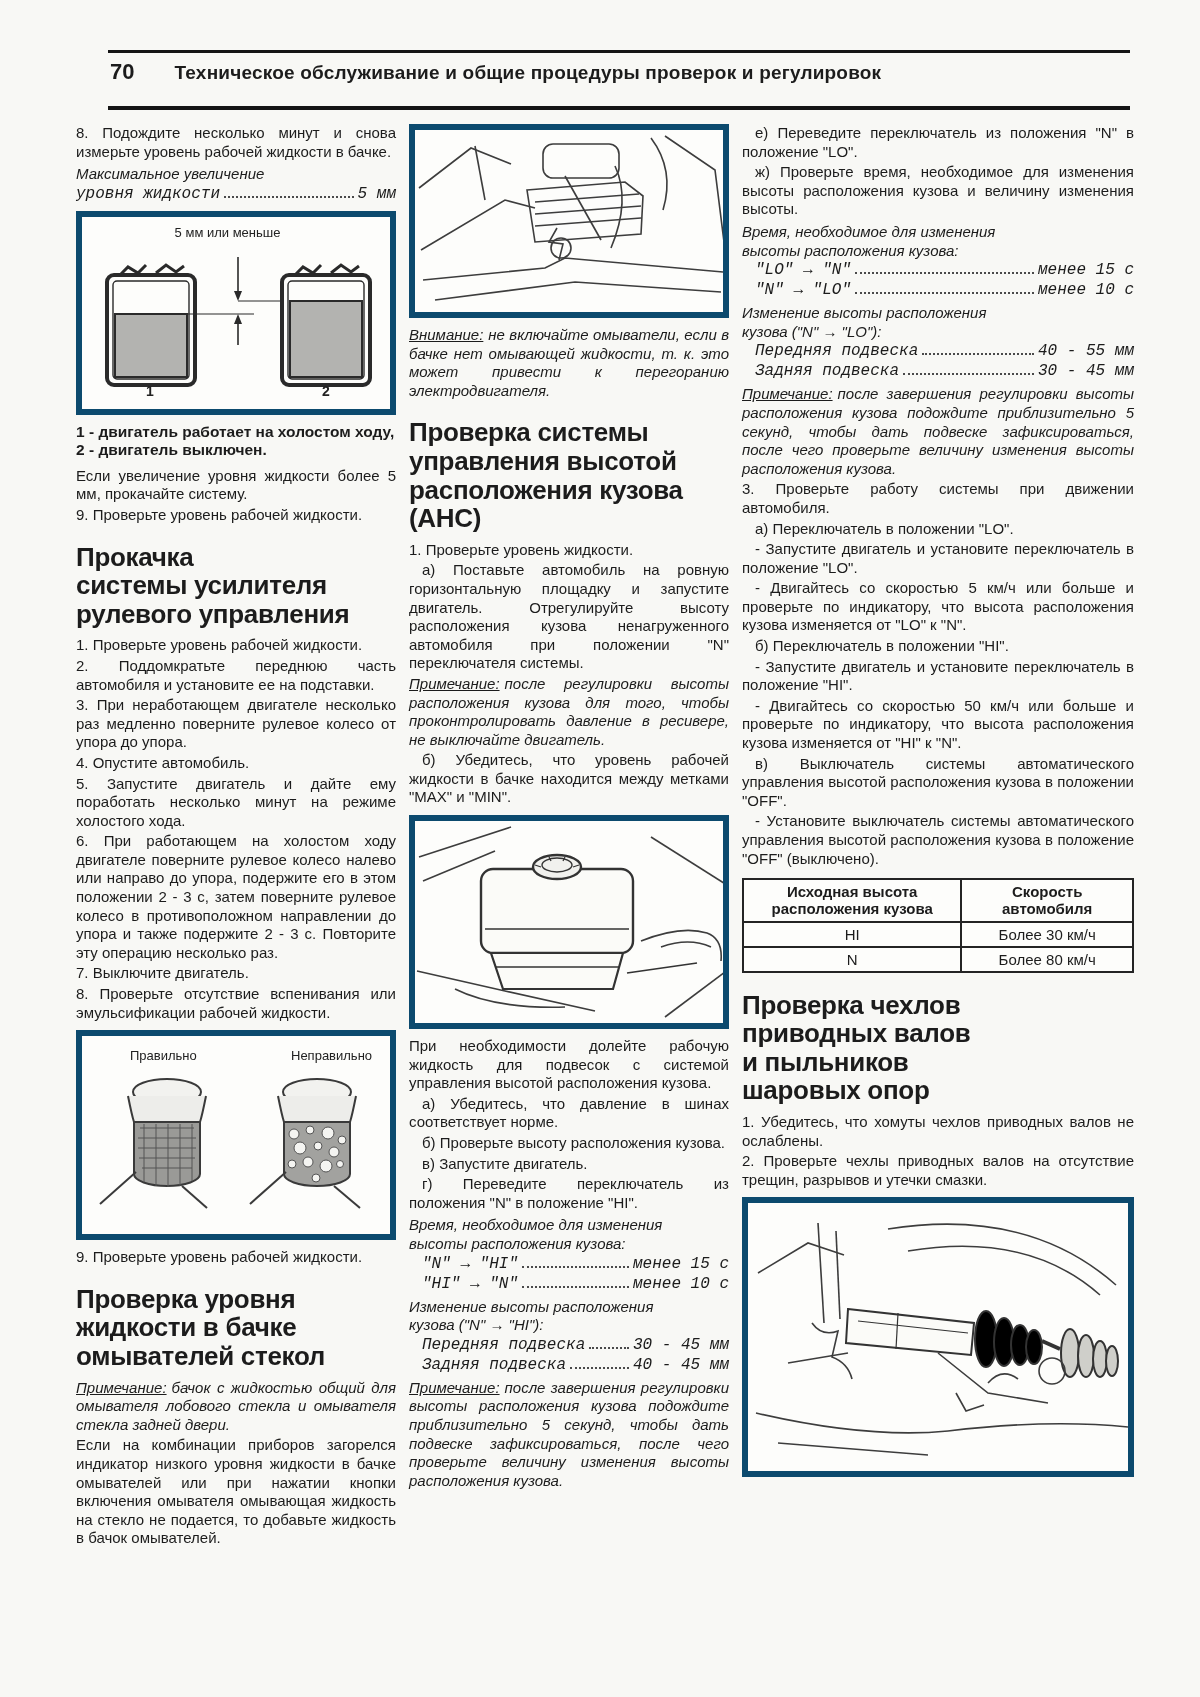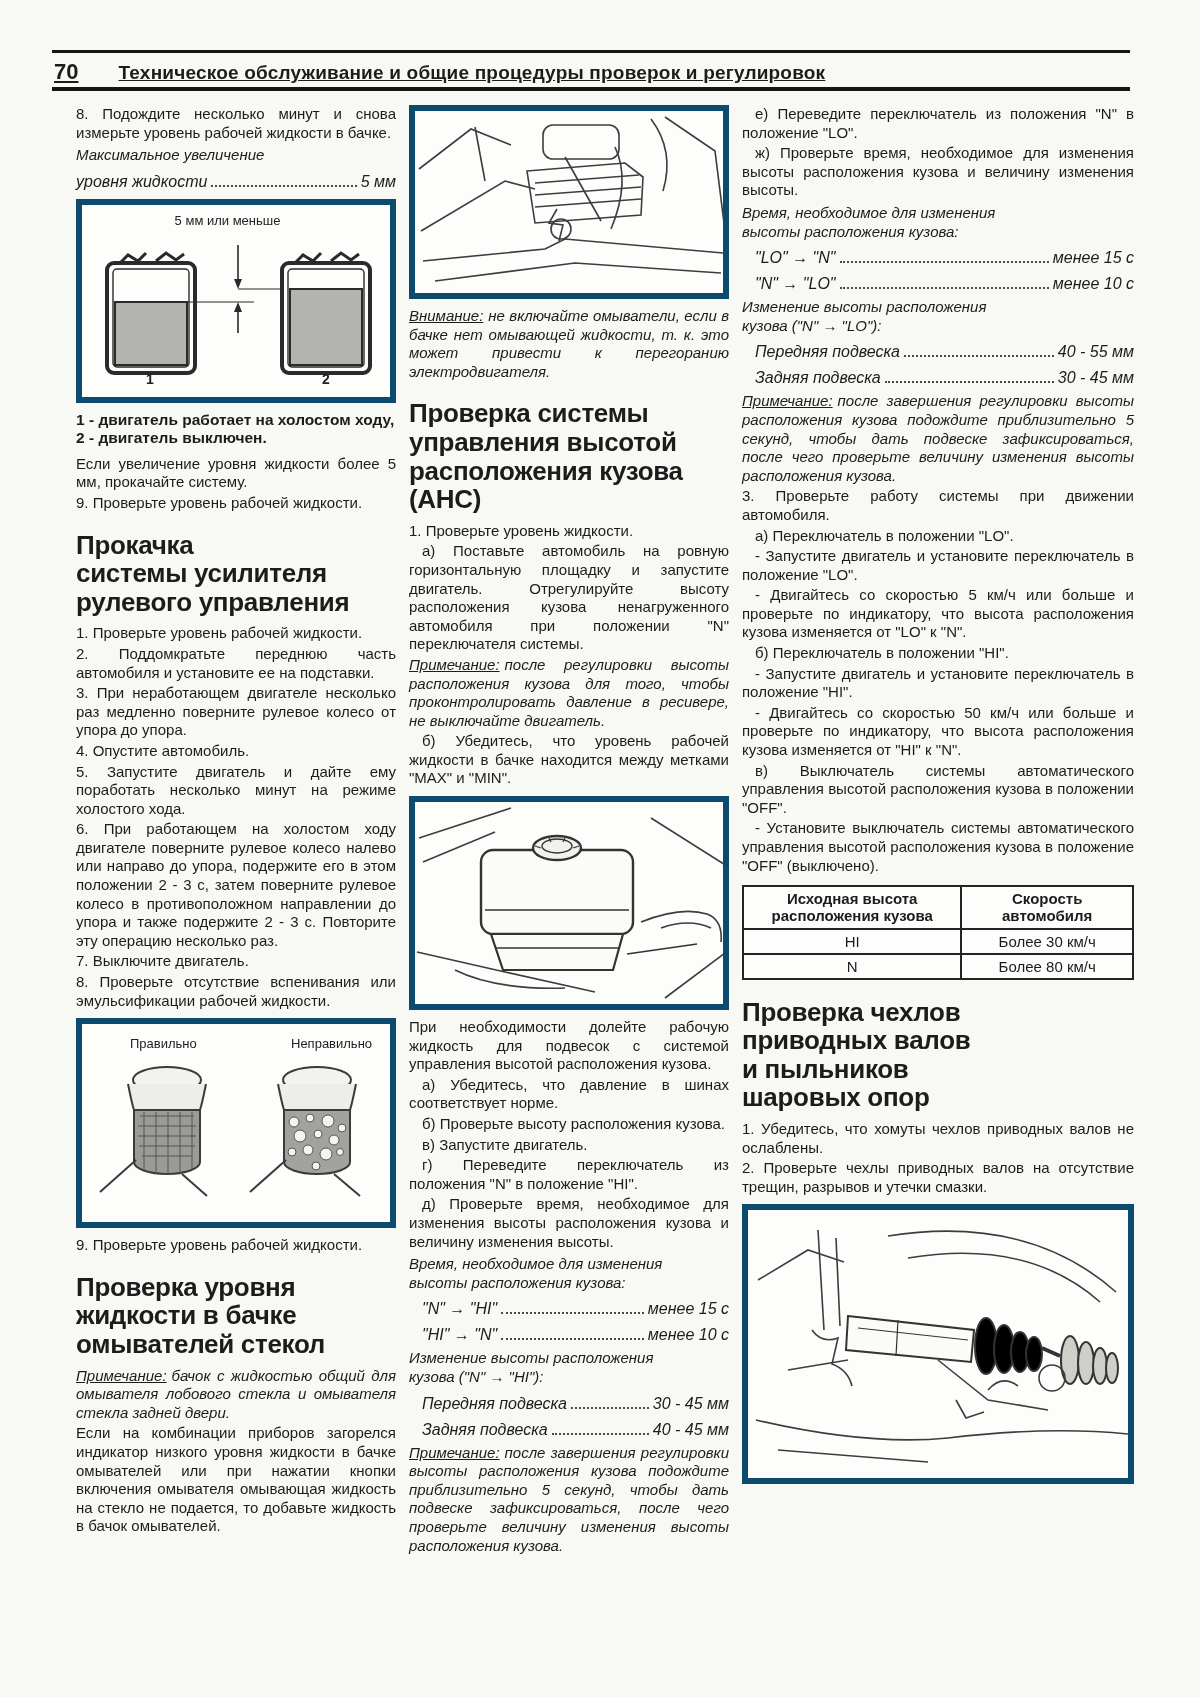--- a/index.html
+++ b/index.html
@@ -4,45 +4,45 @@
 <style>
   html,body{margin:0;padding:0;}
   body{background:#e9e9e6;}
   .page{
     width:1200px;height:1697px;position:relative;overflow:hidden;
     background:#f8f8f5;color:#1c1c1c;
     font-family:"Liberation Sans","DejaVu Sans",sans-serif;
   }
   
   .header{
-    margin:50px 70px 0 52px;
+    margin:50px 70px 0 108px;
     border-top:3px solid #151515;
     border-bottom:4px solid #151515;
-    padding:6px 2px 2px 2px;
-    display:flex;align-items:baseline;gap:40px;text-decoration:underline;
+    padding:6px 2px 21px 2px;
+    display:flex;align-items:baseline;gap:40px;
   }
   .pagenum{font-size:22px;font-weight:bold;}
   .headtitle{font-size:19px;font-weight:bold;letter-spacing:.2px;}
   
   .cols{display:flex;gap:13px;padding:14px 70px 0 76px;align-items:flex-start;}
   .col{flex:0 0 320px;width:320px;}
   .col.right{flex:0 0 392px;width:392px;}
   .col p{margin:0 0 2px;font-size:15px;line-height:1.24;text-align:justify;}
   p.li{text-indent:13px;}
   h2{
     font-size:26px;line-height:1.1;margin:18px 0 8px;font-weight:bold;
     white-space:pre-line;letter-spacing:-0.3px;text-align:left;
   }
   .boldcap{font-weight:bold;font-size:15.5px;margin:6px 0 8px;}
   .it{font-style:italic;}
   .nlabel{font-style:italic;text-decoration:underline;margin-right:5px;}
   .note{font-style:italic;margin:4px 0 4px;}
   .spec{font-style:italic;margin:4px 0 5px;}
   .spec .title{margin:0;}
-  .specline{display:flex;align-items:baseline;padding-left:13px;margin:8px 0 1px;}
+  .specline{display:flex;align-items:baseline;padding-left:13px;margin:0 0 1px;font-family:Liberation Mono, monospace;}
   .specline .lead{flex:1;border-bottom:2px dotted #4a4a4a;margin:0 4px;height:12px;}
   .specline .val{white-space:nowrap;}
   
   .figure{
     border:6px solid #0c4a6e;background:#fdfdfb;position:relative;
     margin:8px 0 8px;overflow:hidden;
   }
   .figlabel{position:absolute;font-size:13px;color:#222;white-space:nowrap;}
   .fignum{position:absolute;font-size:14px;font-weight:bold;color:#222;}
   svg{display:block;}
@@ -242,21 +242,20 @@
           <path d="M212,152 L282,142" stroke="#333" stroke-width="1.6" fill="none"></path>
           <path d="M40,168 Q80,188 150,186" stroke="#3d3d3d" stroke-width="1.6" fill="none"></path>
         </svg>
       </div>
 
       <p>При необходимости долейте рабочую жидкость для подвесок с системой управления высотой расположения кузова.</p>
       <p class="li">а) Убедитесь, что давление в шинах соответствует норме.</p>
       <p class="li">б) Проверьте высоту расположения кузова.</p>
       <p class="li">в) Запустите двигатель.</p>
       <p class="li">г) Переведите переключатель из положения "N" в положение "HI".</p>
-      <p class="li">д) Проверьте время, необходимое для изменения высоты расположения кузова и величину изменения высоты.</p>
 
       <div class="spec">
         <p class="title">Время, необходимое для изменения</p>
         <p class="title">высоты расположения кузова:</p>
         <div class="specline">
           <span>"N" → "HI"</span>
           <span class="lead"></span>
           <span class="val">менее 15 с</span>
         </div>
         <div class="specline">

